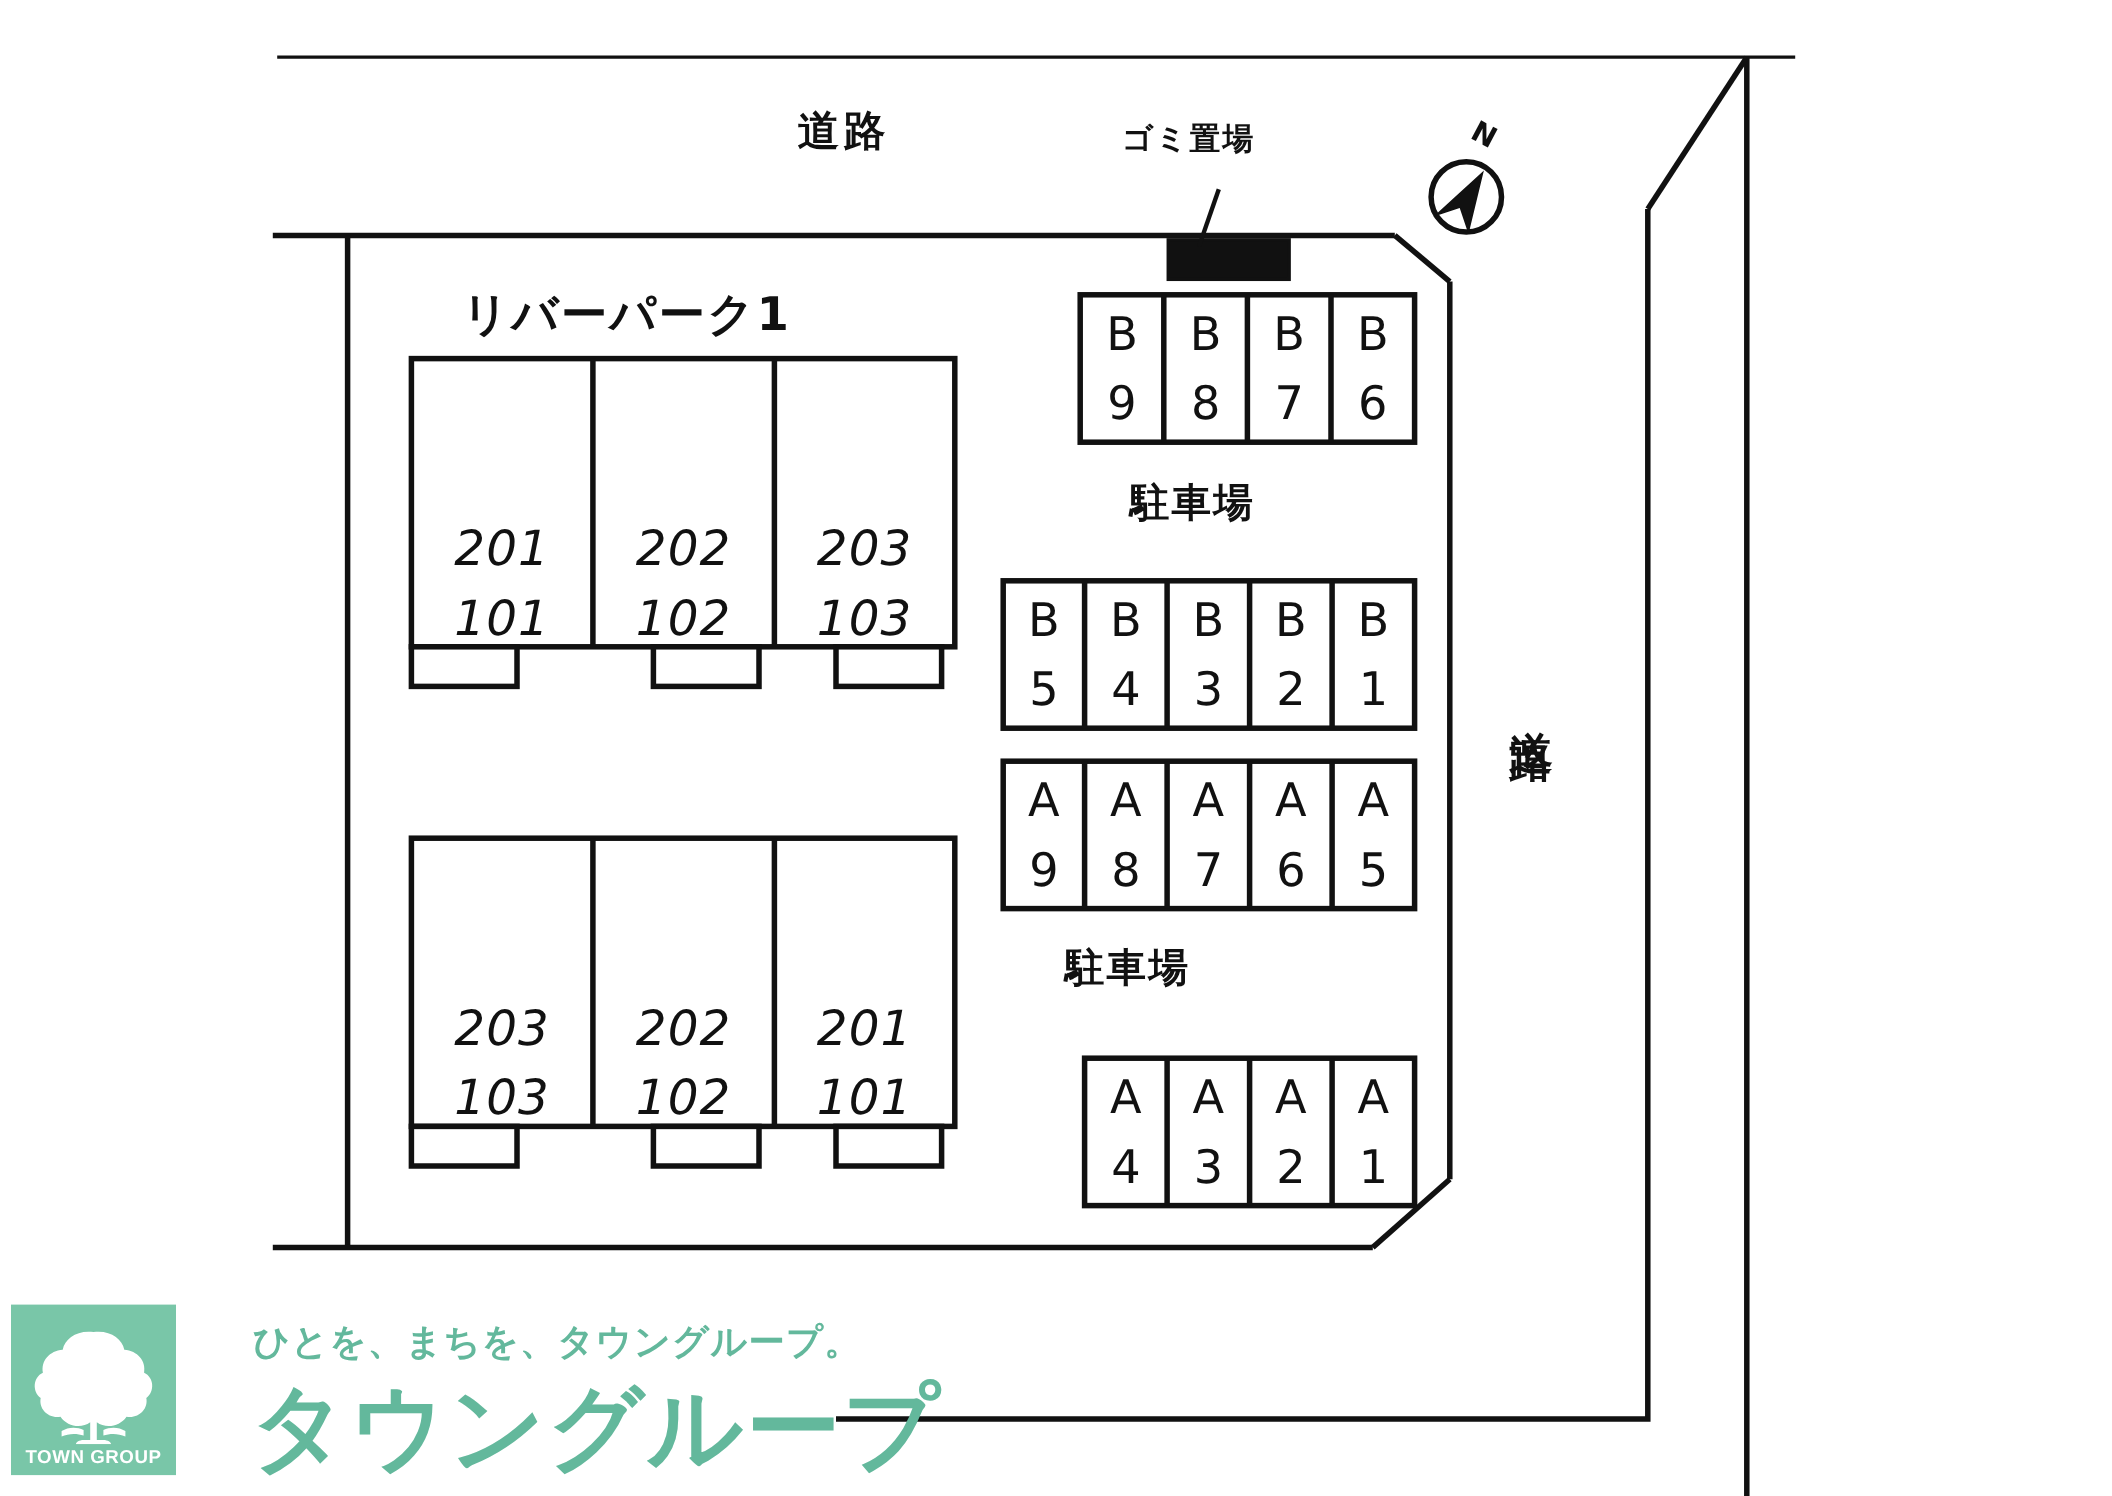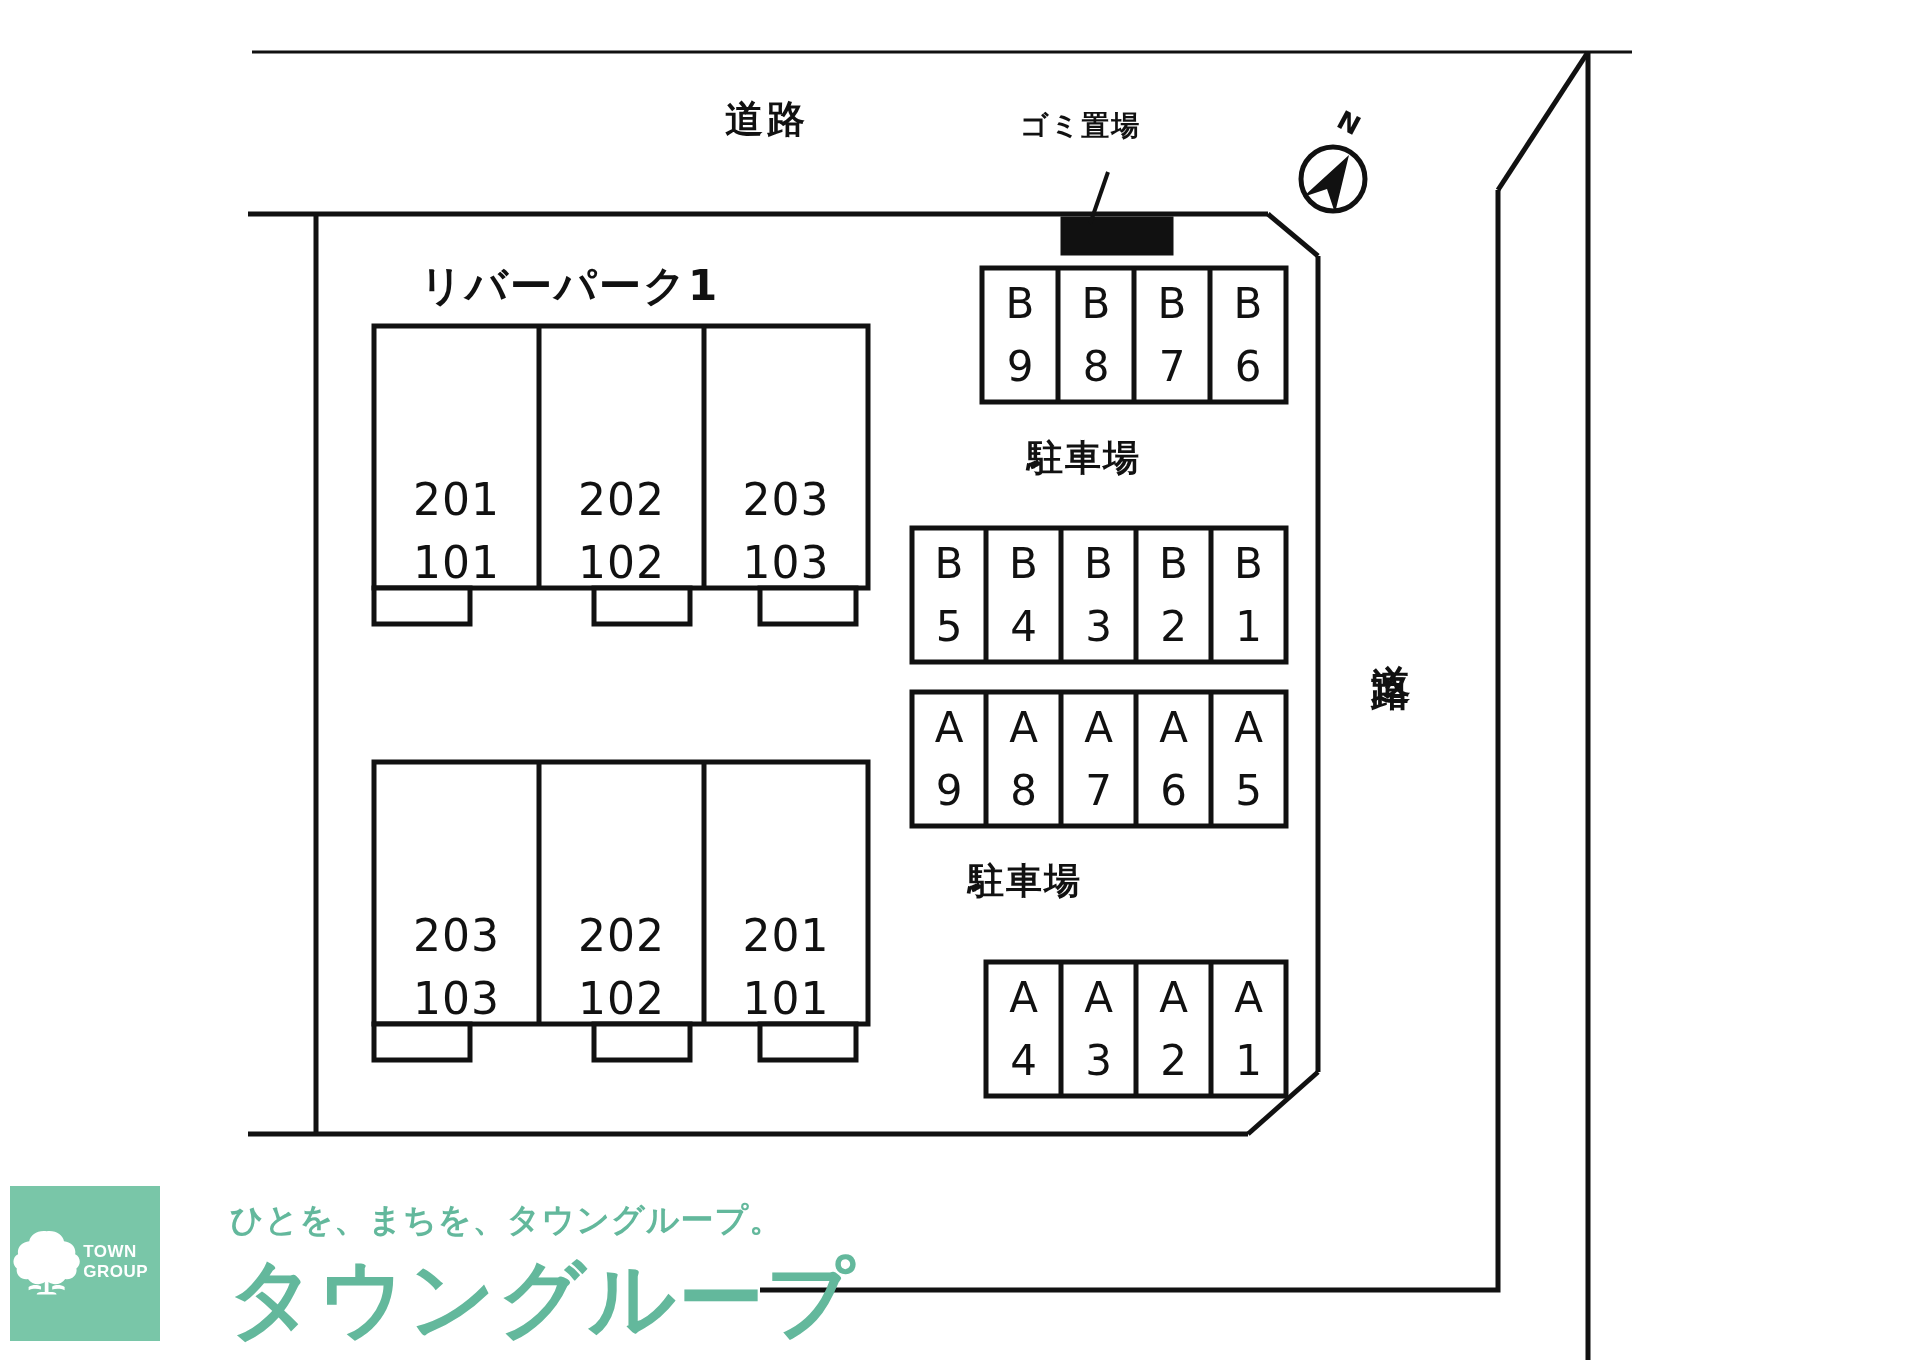--- a/index.html
+++ b/index.html
@@ -24,37 +24,37 @@
       writing-mode:vertical-rl;text-orientation:upright;line-height:1.05;}
 
   #bldg2-name{left:420px;top:265px;font-size:42px;letter-spacing:2px;}
   #bldg1-name{left:420px;top:703px;font-size:42px;letter-spacing:2px;}
 
   #parking-label-b{left:1027px;top:440px;font-size:36px;letter-spacing:2px;}
   #parking-label-a{left:968px;top:863px;font-size:36px;letter-spacing:2px;}
 
   .unit-cell{position:absolute;display:flex;flex-direction:column;
     align-items:center;justify-content:flex-end;}
-  .unit-line{font-size:44px;font-weight:400;font-family:"DejaVu Sans",sans-serif;letter-spacing:1px;}
+  .unit-line{font-size:44px;font-weight:400;font-family:"DejaVu Sans",sans-serif;letter-spacing:1px;font-style:italic;}
   .unit-line.top{margin-bottom:12px;}
 
   .stall-cell{position:absolute;display:flex;flex-direction:column;
     align-items:center;justify-content:center;}
   .stall-letter{font-size:42px;font-family:"DejaVu Sans",sans-serif;}
   .stall-num{font-size:42px;font-family:"DejaVu Sans",sans-serif;margin-top:14px;}
 
   
   #compass{position:absolute;left:1297px;top:143px;width:72px;height:72px;}
   #compass-n{position:absolute;left:1338px;top:110px;font-size:26px;font-weight:700;
       transform:rotate(28deg);transform-origin:50% 50%;}
 
   
   #footer{position:absolute;left:0;top:1180px;width:1920px;height:180px;}
   #logo-badge{position:absolute;left:10px;top:6px;width:150px;height:155px;
-      background:#79c6a8;display:flex;
+      background:#79c6a8;display:flex;flex-direction:column;
       align-items:center;justify-content:flex-end;padding-bottom:6px;box-sizing:border-box;}
   #logo-badge-text{color:#ffffff;font-size:17px;font-weight:700;letter-spacing:.5px;
       font-family:"Liberation Sans",sans-serif;margin-top:2px;}
   #logo-tagline{position:absolute;left:230px;top:18px;font-size:33px;
       color:#63b89c;letter-spacing:1px;font-weight:600;}
   #logo-wordmark{position:absolute;left:228px;top:62px;font-size:86px;
       color:#63b89c;font-weight:700;letter-spacing:2px;line-height:1;margin-top:13px;}
 </style>
 </head>
 <body>

